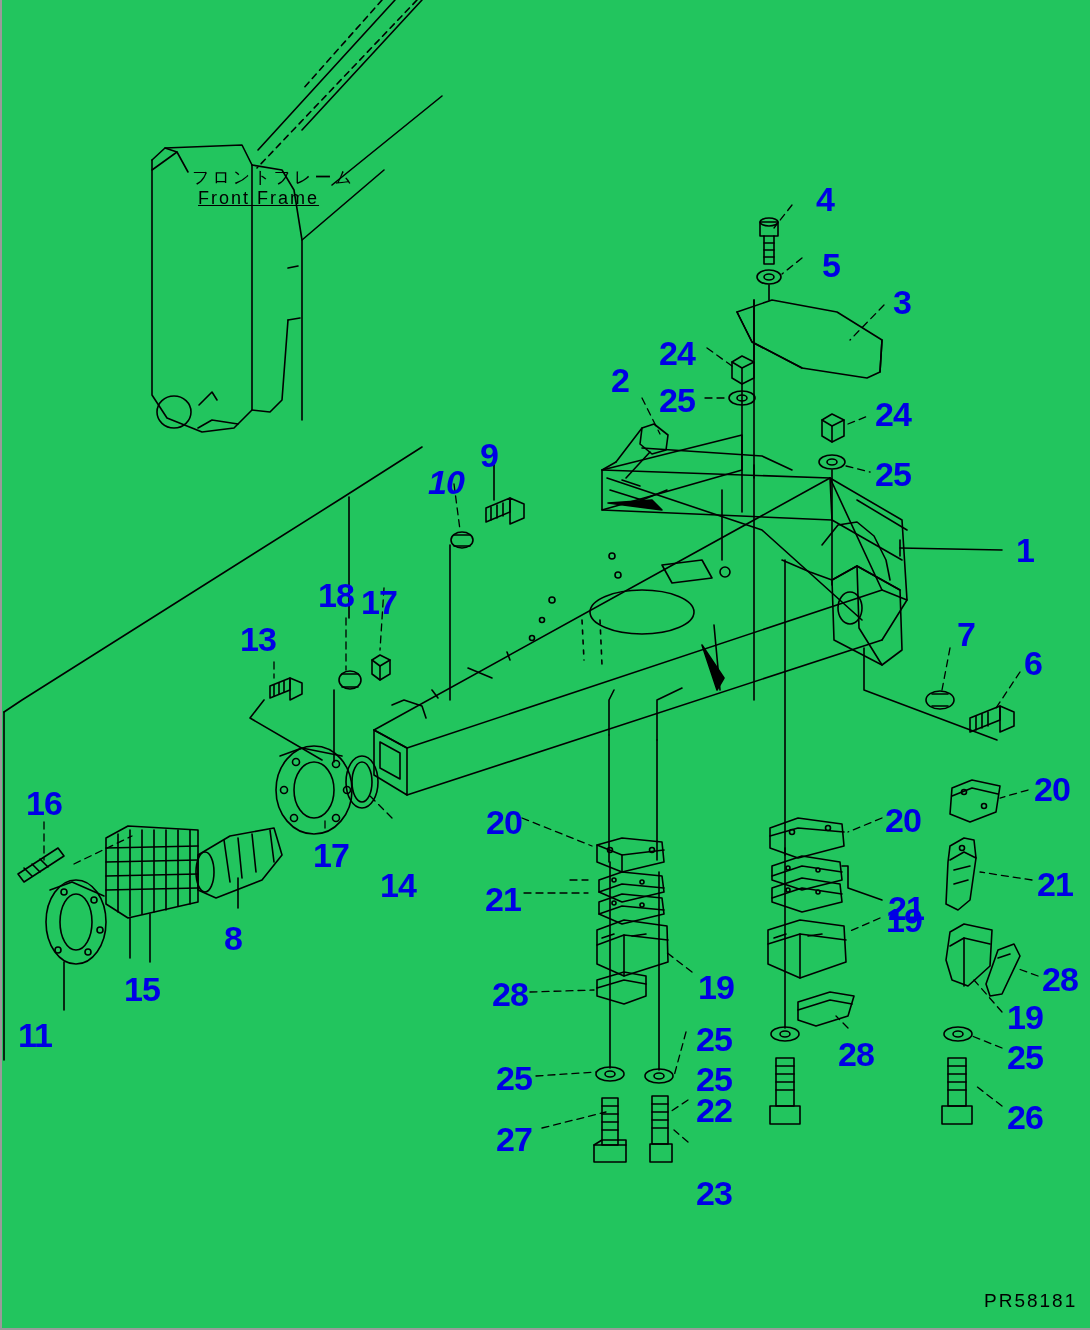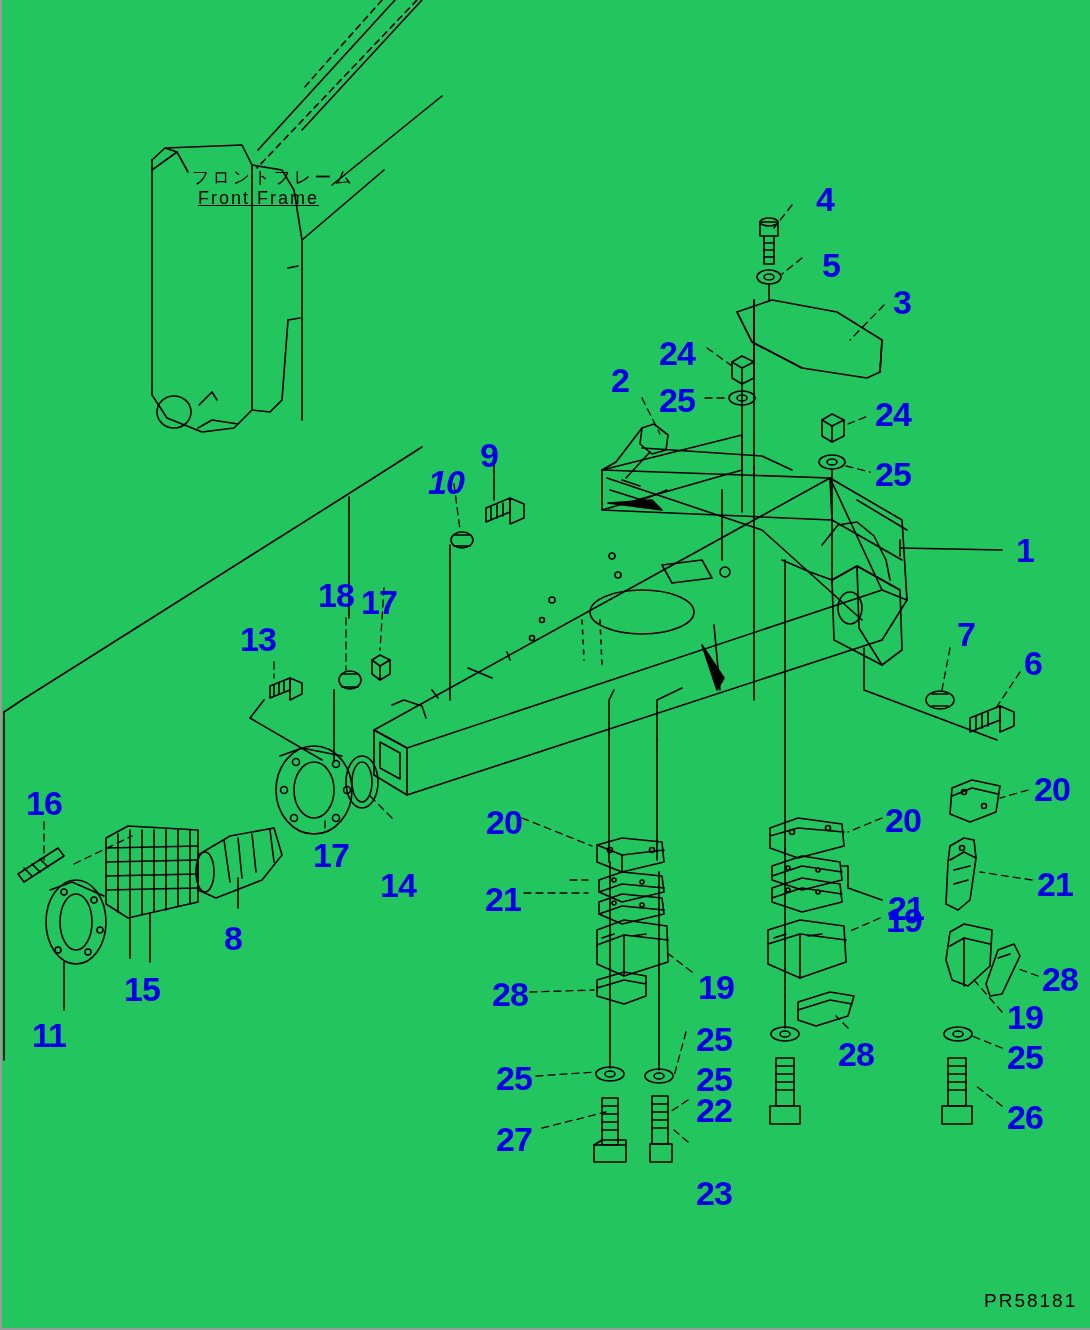--- a/index.html
+++ b/index.html
@@ -449,21 +449,21 @@
       <div class="callout" style="left: 1014px; top: 533px; color: rgb(0, 0, 230);">1</div>
       <div class="callout" style="left: 609px; top: 363px; color: rgb(0, 0, 230);">2</div>
       <div class="callout" style="left: 891px; top: 285px; color: rgb(0, 0, 230);">3</div>
       <div class="callout" style="left: 814px; top: 182px; color: rgb(0, 0, 230);">4</div>
       <div class="callout" style="left: 820px; top: 248px; color: rgb(0, 0, 230);">5</div>
       <div class="callout" style="left: 1022px; top: 646px; color: rgb(0, 0, 230);">6</div>
       <div class="callout" style="left: 955px; top: 617px; color: rgb(0, 0, 230);">7</div>
       <div class="callout" style="left: 222px; top: 921px; color: rgb(0, 0, 230);">8</div>
       <div class="callout" style="left: 478px; top: 438px; color: rgb(0, 0, 230);">9</div>
       <div class="callout" style="left: 426px; top: 465px; color: rgb(0, 0, 230); font-style: italic;">10</div>
-      <div class="callout" style="left: 30px; top: 1018px; color: rgb(0, 0, 230);">11</div>
+      <div class="callout" style="left: 16px; top: 1018px; color: rgb(0, 0, 230);">11</div>
       <div class="callout" style="left: 311px; top: 838px; color: rgb(0, 0, 230);">17</div>
       <div class="callout" style="left: 238px; top: 622px; color: rgb(0, 0, 230);">13</div>
       <div class="callout" style="left: 378px; top: 828px; color: rgb(0, 0, 230); margin-top: 40px;">14</div>
       <div class="callout" style="left: 122px; top: 972px; color: rgb(0, 0, 230); text-align: center;">15</div>
       <div class="callout" style="left: 24px; top: 786px; color: rgb(0, 0, 230);">16</div>
       <div class="callout" style="left: 359px; top: 545px; color: rgb(0, 0, 230); margin-top: 40px;">17</div>
       <div class="callout" style="left: 316px; top: 578px; color: rgb(0, 0, 230);">18</div>
       <div class="callout" style="left: 696px; top: 970px; color: rgb(0, 0, 230);">19</div>
       <div class="callout" style="left: 884px; top: 903px; color: rgb(0, 0, 230);">19</div>
       <div class="callout" style="left: 1005px; top: 1000px; color: rgb(0, 0, 230);">19</div>

